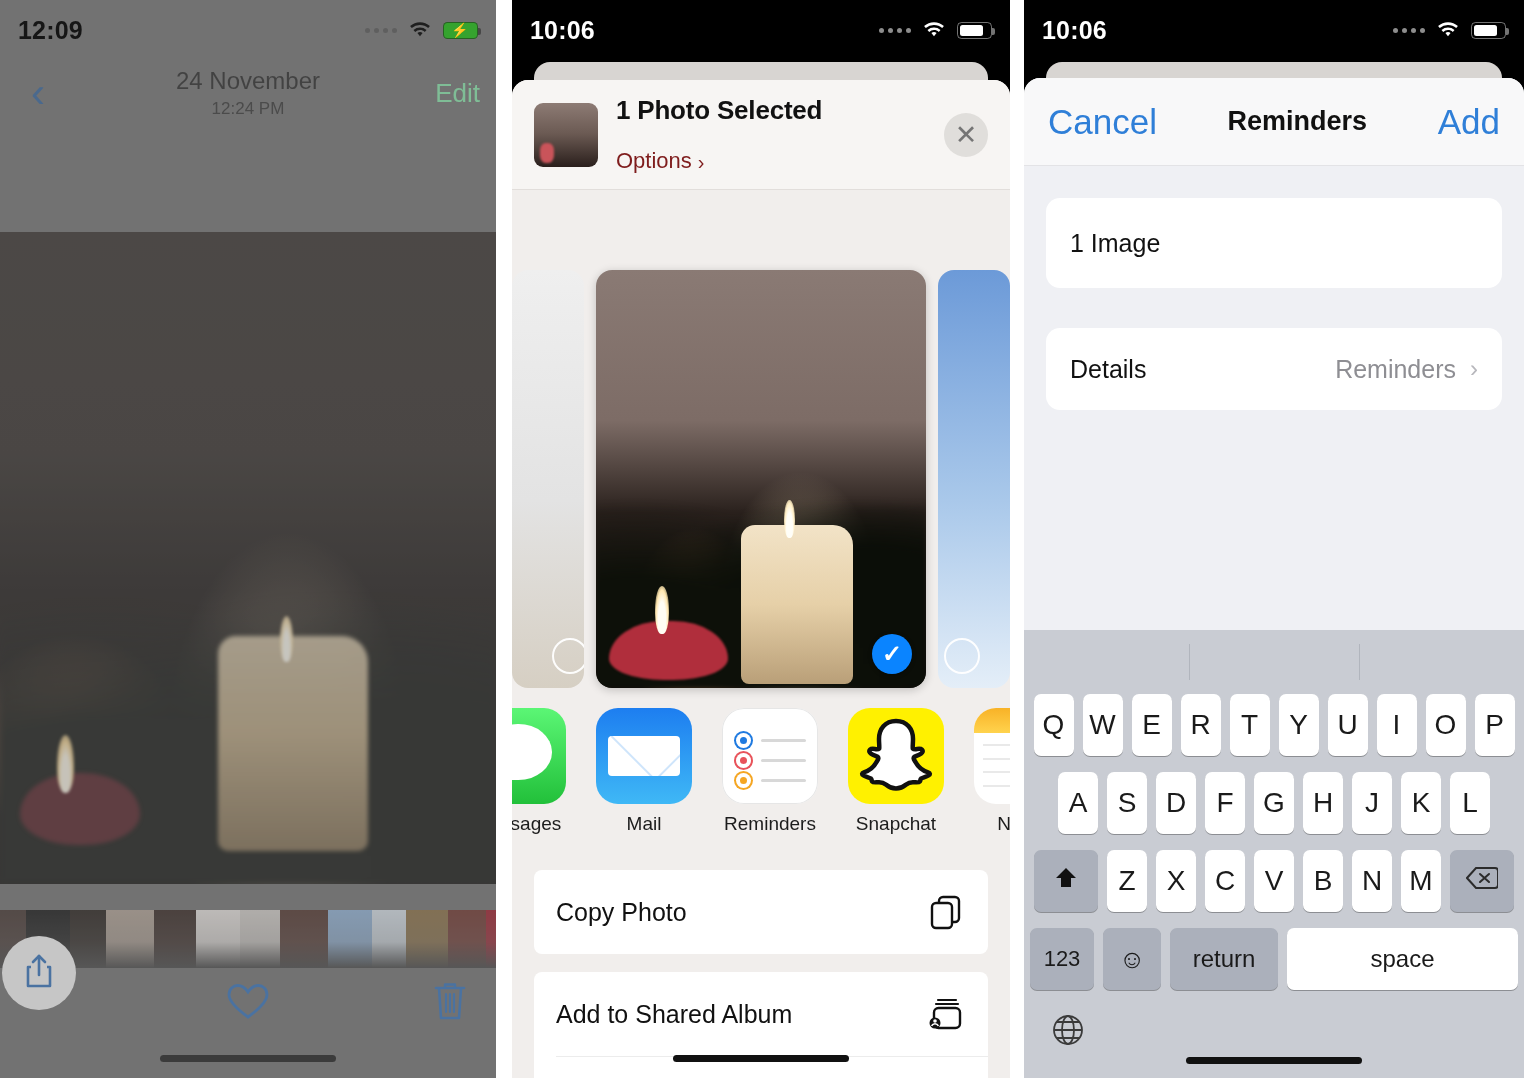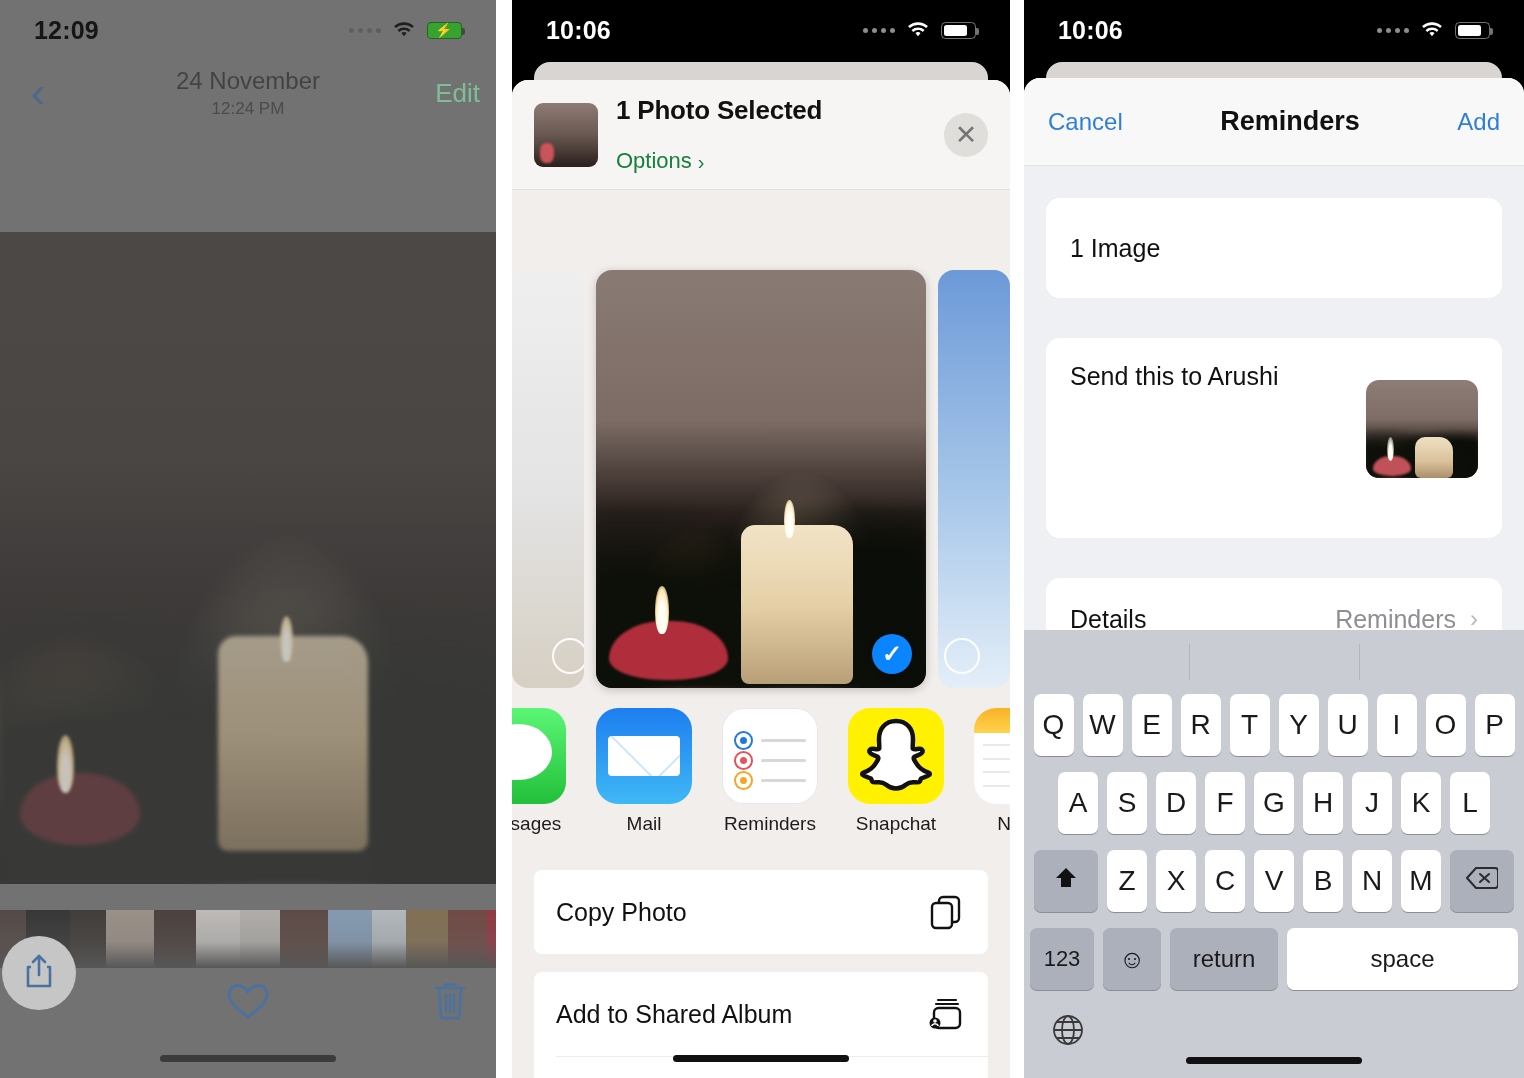--- a/index.html
+++ b/index.html
@@ -10,21 +10,21 @@
 
   
   .panel { position:absolute; top:0; height:1078px; overflow:hidden; background:#000; }
   #panel-1 { left:0;    width:496px; }
   #panel-2 { left:512px; width:498px; }
   #panel-3 { left:1024px; width:500px; }
 
   
   .statusbar { position:absolute; top:0; left:0; right:0; height:60px;
                display:flex; align-items:center; justify-content:space-between;
-               padding:0 34px; z-index:40; }
+               padding:0 18px; z-index:40; }
   .sb-time { font-size:25px; font-weight:600; letter-spacing:.2px; }
   .sb-right { display:flex; align-items:center; gap:11px; }
   .dots { display:flex; gap:4px; align-items:center; }
   .dots i { width:5px; height:5px; border-radius:50%; display:block; }
   .wifi { width:24px; height:18px; position:relative; }
   .wifi svg { display:block; }
   .batt { width:35px; height:17px; border-radius:4.5px; position:relative;
           display:flex; align-items:center; padding:2px; }
   .batt::after { content:""; position:absolute; right:-4px; top:5px; width:2.6px; height:7px;
                  border-radius:0 2px 2px 0; }
@@ -106,21 +106,21 @@
            background:#f1eeec; border-radius:16px 16px 0 0; overflow:hidden; }
   .sheet-head { height:110px; background:#f7f5f3; display:flex; align-items:center;
                 padding:12px 22px; gap:18px; border-bottom:1px solid #e2dedb; }
   .sel-thumb { width:64px; height:64px; border-radius:9px; flex:0 0 auto;
                background:linear-gradient(180deg,#8d7b74 0%,#6b5a53 48%,#2a1f1c 100%);
                position:relative; overflow:hidden; }
   .sel-thumb::after { content:""; position:absolute; left:10%; bottom:6%; width:22%; height:30%;
                       background:#c9545a; border-radius:40%; filter:blur(1px); }
   .sel-info { flex:1; }
   .sel-title { font-size:26px; font-weight:700; color:#111; letter-spacing:-.2px; }
-  .sel-opts { font-size:22px; color:#15803d; margin-top:22px; display:flex; align-items:flex-end; gap:6px;}
+  .sel-opts { font-size:22px; color:#7f1d1d; margin-top:22px; display:flex; align-items:flex-end; gap:6px;}
   .sel-opts .chev { font-size:20px; }
   .sheet-close { width:44px; height:44px; border-radius:50%; background:#e0dedb;
                  display:flex; align-items:center; justify-content:center;
                  color:#757575; font-size:27px; font-weight:500; flex:0 0 auto; }
 
   .carousel { position:absolute; top:190px; left:0; right:0; height:418px; display:flex;
               align-items:flex-start; gap:12px; padding-left:0; background:#f1eeec; }
   .c-item { position:relative; flex:0 0 auto; border-radius:16px; overflow:hidden; }
   .c-side { width:72px; height:418px; }
   .c-main { width:330px; height:418px; box-shadow:0 2px 10px rgba(0,0,0,.2); }
@@ -192,26 +192,26 @@
   .act-ic { width:40px; height:40px; flex:0 0 auto; position:relative; }
 
   
   #panel-3 { background:#000; }
   .p3-back { position:absolute; top:62px; left:22px; right:22px; height:66px;
              background:#d8d5d2; border-radius:16px 16px 0 0; }
   .p3-sheet { position:absolute; top:78px; left:0; right:0; bottom:0;
               background:#eff0f4; border-radius:16px 16px 0 0; overflow:hidden; }
   .p3-nav { height:88px; background:#f8f8f9; display:flex; align-items:center;
             justify-content:space-between; padding:0 24px; border-bottom:1px solid #e3e3e6; }
-  .p3-cancel, .p3-add { font-size:24px; color:#2f7fd8; }
+  .p3-cancel, .p3-add { font-size:35px; color:#2f7fd8; }
   .p3-nav-title { font-size:27px; font-weight:700; color:#111; }
 
   .p3-body { padding:32px 22px 0; }
   .p3-card { background:#fff; border-radius:14px; }
-  .p3-card-1 { height:100px; display:flex; align-items:center; padding:0 24px;
+  .p3-card-1 { height:90px; display:flex; align-items:center; padding:0 24px;
                font-size:25px; color:#111; }
   .p3-card-2 { height:200px; padding:24px; position:relative; margin-top:40px; }
   .p3-note { font-size:25px; color:#111; }
   .p3-thumb { position:absolute; right:24px; top:42px; width:112px; height:98px; border-radius:13px;
               overflow:hidden;
               background:
                 radial-gradient(ellipse at 22% 88%, rgba(255,170,110,.35) 0 8%, rgba(0,0,0,0) 22%),
                 linear-gradient(180deg,#8e7d76 0%,#7e6d66 40%,#2a211d 66%,#120d0b 100%); }
   .p3-thumb .tc1 { position:absolute; left:6%; bottom:2%; width:34%; height:20%;
                    background:#c15159; border-radius:50%/70% 70% 40% 40%; filter:blur(1px); }
@@ -519,29 +519,20 @@
         <div class="p3-cancel">Cancel</div>
         <div class="p3-nav-title">Reminders</div>
         <div class="p3-add">Add</div>
       </div>
 
       <div class="p3-body">
         <div class="p3-card p3-card-1">
           <span>1 Image</span>
         </div>
 
-        <div class="p3-card p3-card-2">
-          <div class="p3-note">Send this to Arushi</div>
-          <div class="p3-thumb">
-            <div class="tn"></div>
-            <div class="tc1"></div>
-            <div class="tf1"></div>
-            <div class="tc2"></div>
-          </div>
-        </div>
 
         <div class="p3-card p3-card-3">
           <span class="p3-det-label">Details</span>
           <span class="p3-det-val">
             <span>Reminders</span>
             <span class="chev">›</span>
           </span>
         </div>
       </div>
 

